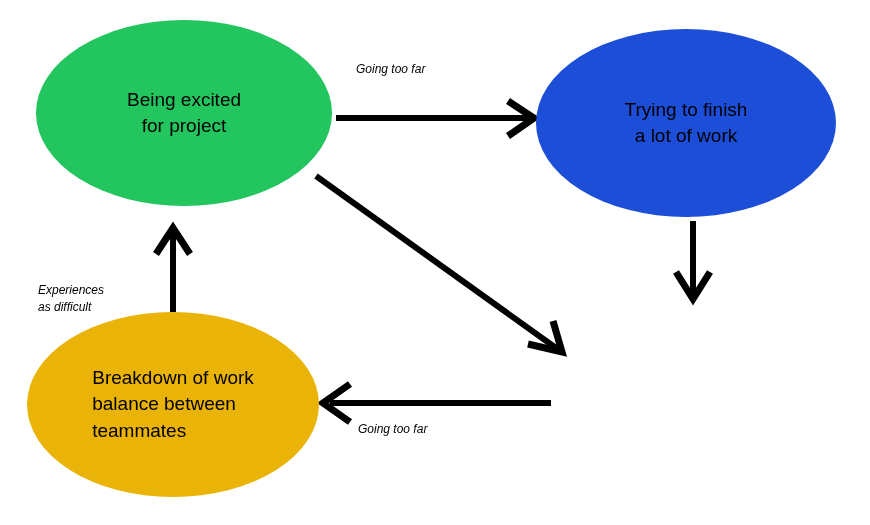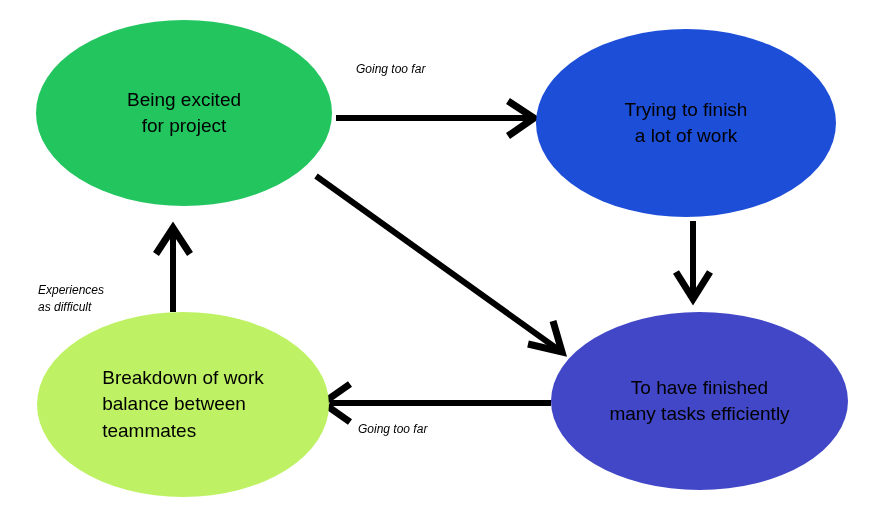--- a/index.html
+++ b/index.html
@@ -42,25 +42,25 @@
     background: #22c55e;
   }
   #node-trying {
     left: 536px;
     top: 29px;
     width: 300px;
     height: 188px;
     background: #1d4ed8;
   }
   #node-breakdown {
-    left: 37px;
+    left: 27px;
     top: 312px;
     width: 292px;
     height: 185px;
-    background: #bef264;
+    background: #eab308;
   }
   #node-breakdown .node-label {
     text-align: left;
   }
   #node-finished {
     left: 551px;
     top: 312px;
     width: 297px;
     height: 178px;
     background: #4147C6;
@@ -140,23 +140,19 @@
     <span class="node-label">Trying to finish
 a lot of work</span>
   </div>
 
   <div class="node" id="node-breakdown">
     <span class="node-label">Breakdown of work
 balance between
 teammates</span>
   </div>
 
-  <div class="node" id="node-finished">
-    <span class="node-label">To have finished
-many tasks efficiently</span>
-  </div>
 
   <div class="edge-label" id="label-going-far-top">Going too far</div>
   <div class="edge-label" id="label-going-far-bottom">Going too far</div>
   <div class="edge-label" id="label-experiences">Experiences
 as difficult</div>
 
 </div>
 
 </body></html>

